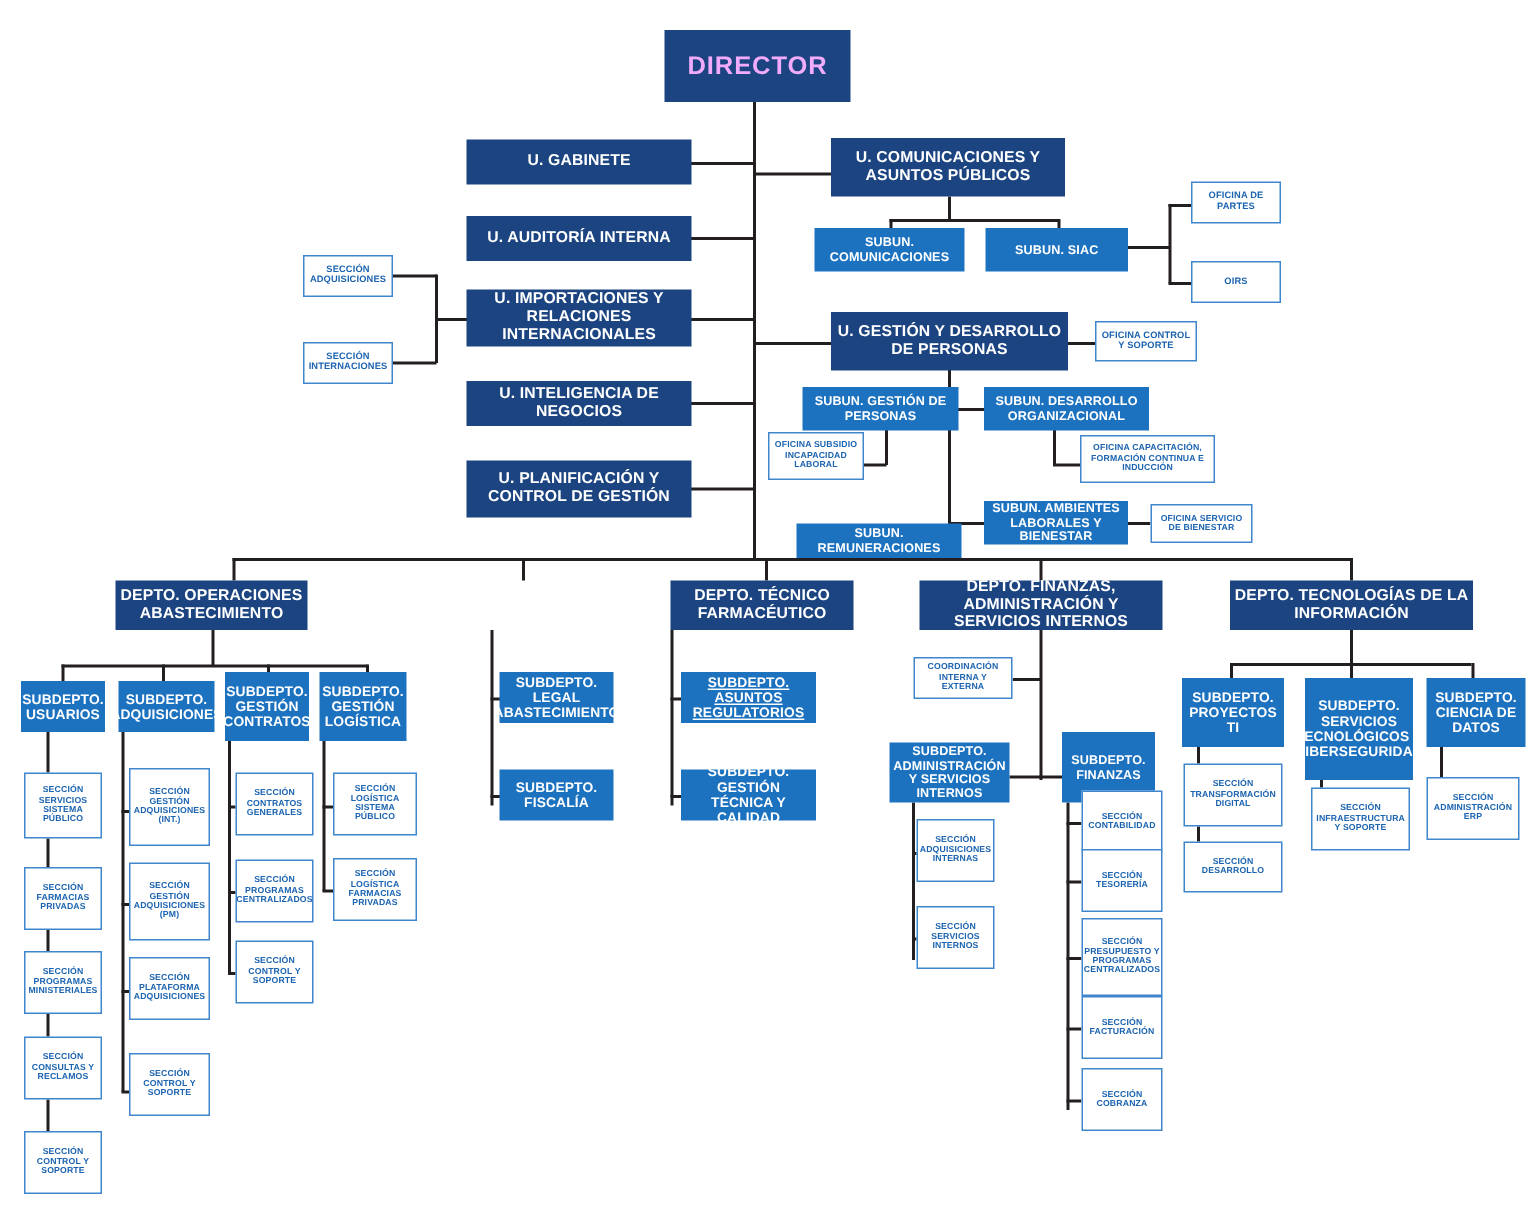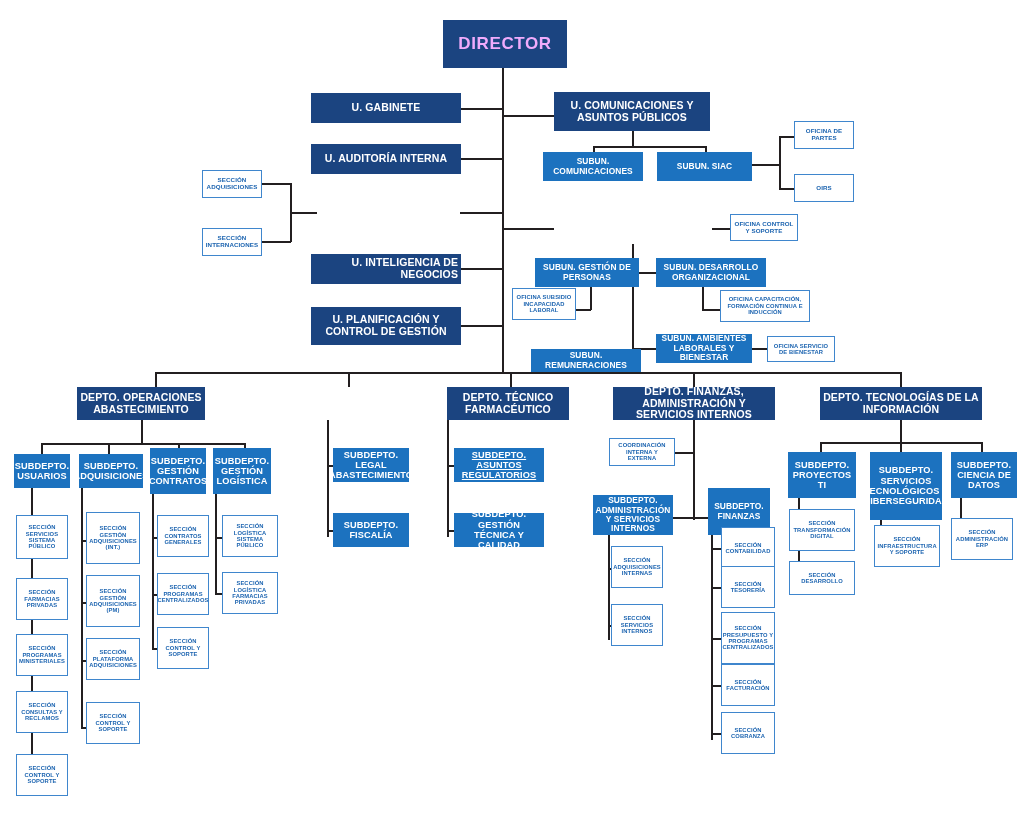--- a/index.html
+++ b/index.html
@@ -140,32 +140,34 @@
   <div class="ln v" style="left:880px;top:520px;height:28px;"></div>
   <div class="ln h" style="left:880px;top:546px;width:10px;"></div>
 
   <div class="ln v" style="left:960px;top:490px;height:51px;"></div>
   <div class="ln h" style="left:960px;top:539px;width:10px;"></div>
 
   <div class="node lv-director" style="left:443px;top:20px;width:124px;height:48px;">DIRECTOR</div>
 
   <div class="node lv-dark" style="left:311px;top:93px;width:150px;height:30px;">U. GABINETE</div>
   <div class="node lv-dark" style="left:311px;top:144px;width:150px;height:30px;">U. AUDITORÍA INTERNA</div>
-  <div class="node lv-dark" style="left:311px;top:254px;width:150px;height:30px;text-align:right;">U. INTELIGENCIA DE NEGOCIOS</div>
+  <div class="node lv-dark" style="left:311px;top:193px;width:150px;height:38px;">U. IMPORTACIONES Y RELACIONES INTERNACIONALES</div>
+  <div class="node lv-dark" style="left:311px;top:254px;width:150px;height:30px;">U. INTELIGENCIA DE NEGOCIOS</div>
   <div class="node lv-dark" style="left:311px;top:307px;width:150px;height:38px;">U. PLANIFICACIÓN Y CONTROL DE GESTIÓN</div>
 
   <div class="node lv-light" style="left:202px;top:170px;width:60px;height:28px;">SECCIÓN ADQUISICIONES</div>
   <div class="node lv-light" style="left:202px;top:228px;width:60px;height:28px;">SECCIÓN INTERNACIONES</div>
 
   <div class="node lv-dark" style="left:554px;top:92px;width:156px;height:39px;">U. COMUNICACIONES Y ASUNTOS PÚBLICOS</div>
   <div class="node lv-mid" style="left:543px;top:152px;width:100px;height:29px;">SUBUN. COMUNICACIONES</div>
   <div class="node lv-mid" style="left:657px;top:152px;width:95px;height:29px;">SUBUN. SIAC</div>
   <div class="node lv-light" style="left:794px;top:121px;width:60px;height:28px;">OFICINA DE PARTES</div>
   <div class="node lv-light" style="left:794px;top:174px;width:60px;height:28px;">OIRS</div>
 
+  <div class="node lv-dark" style="left:554px;top:208px;width:158px;height:39px;">U. GESTIÓN Y DESARROLLO DE PERSONAS</div>
   <div class="node lv-light" style="left:730px;top:214px;width:68px;height:27px;">OFICINA CONTROL Y SOPORTE</div>
 
   <div class="node lv-mid" style="left:535px;top:258px;width:104px;height:29px;">SUBUN. GESTIÓN DE PERSONAS</div>
   <div class="node lv-mid" style="left:656px;top:258px;width:110px;height:29px;">SUBUN. DESARROLLO ORGANIZACIONAL</div>
   <div class="node lv-light-sm" style="left:512px;top:288px;width:64px;height:32px;">OFICINA SUBSIDIO INCAPACIDAD LABORAL</div>
   <div class="node lv-light-sm" style="left:720px;top:290px;width:90px;height:32px;">OFICINA CAPACITACIÓN, FORMACIÓN CONTINUA E INDUCCIÓN</div>
 
   <div class="node lv-mid" style="left:531px;top:337px;width:110px;height:23px;margin-top:12px;">SUBUN. REMUNERACIONES</div>
   <div class="node lv-mid" style="left:656px;top:334px;width:96px;height:29px;">SUBUN. AMBIENTES LABORALES Y BIENESTAR</div>
   <div class="node lv-light-sm" style="left:767px;top:336px;width:68px;height:26px;">OFICINA SERVICIO DE BIENESTAR</div>

